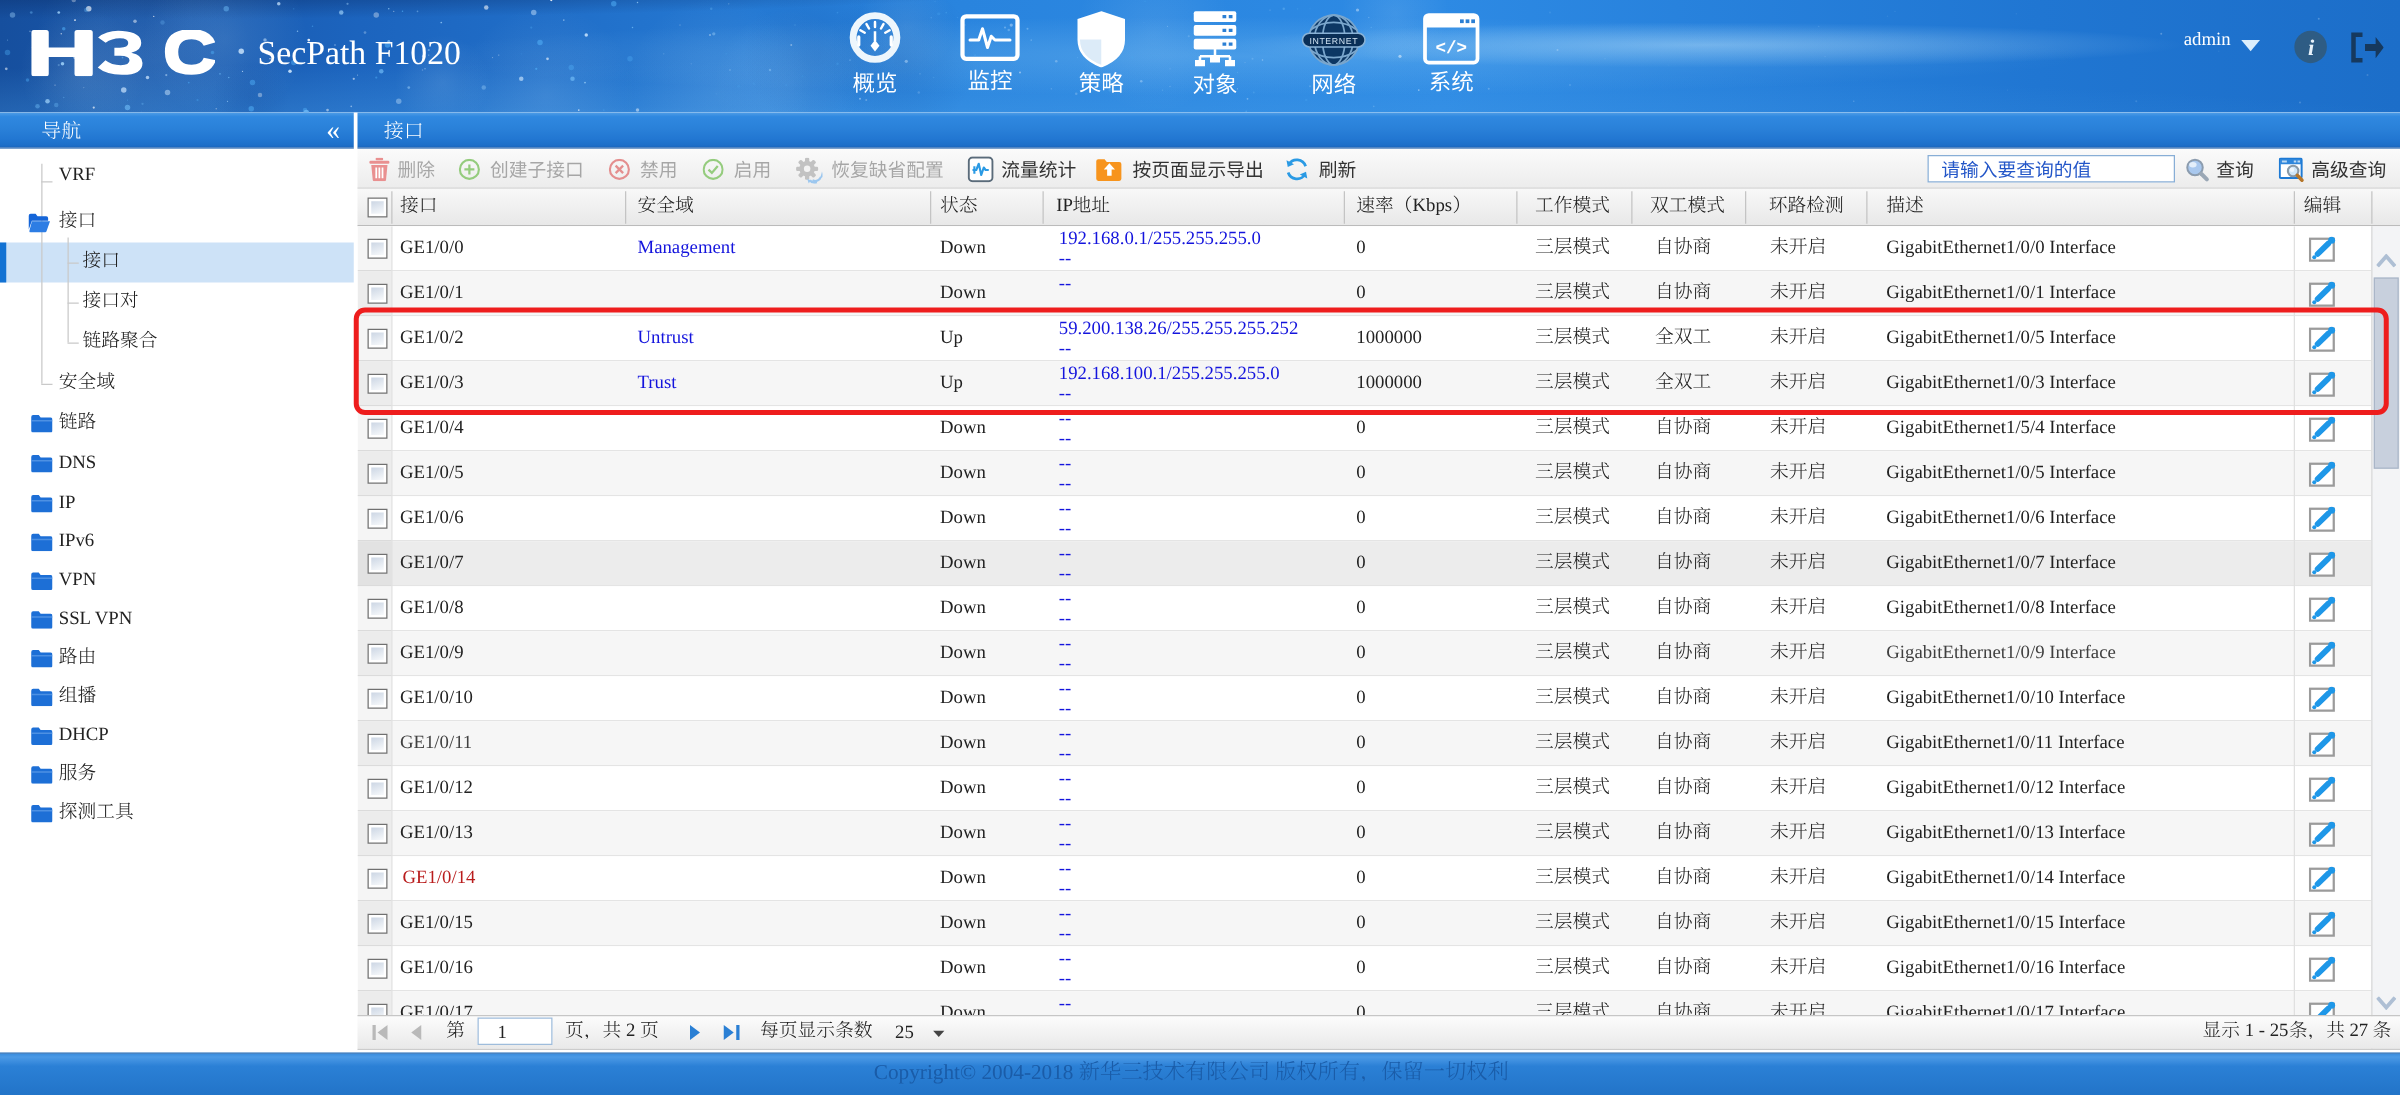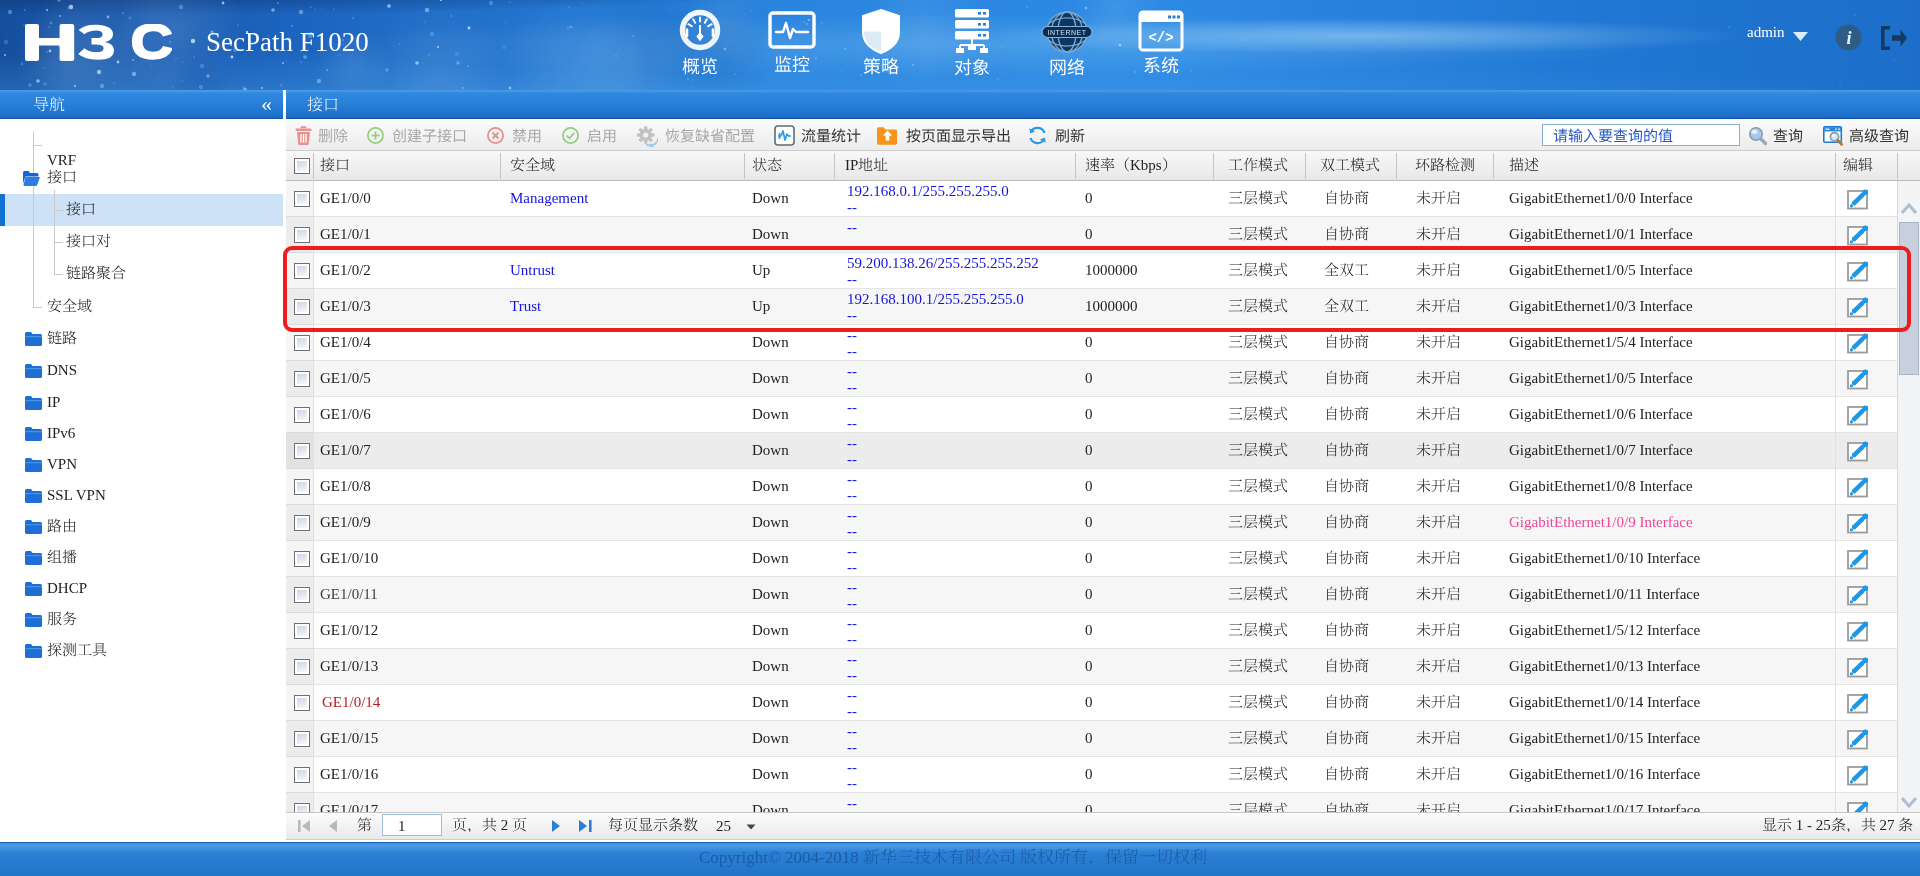--- a/index.html
+++ b/index.html
@@ -557,21 +557,21 @@
     <div class="ab" style="left:0;top:119px;width:283px;height:725px;background:#fff"></div>
     <div class="ab" style="left:0;top:194px;width:283px;height:32px;background:#cde2f7"></div>
     <div class="ab" style="left:0;top:194px;width:5px;height:32px;background:#1272d3"></div>
     <div class="ab" style="left:33px;top:131px;width:1px;height:176px;background:#c9c9c9"></div>
     <div class="ab" style="left:54px;top:190px;width:1px;height:84px;background:#c9c9c9"></div>
     <div class="ab" style="left:33px;top:145px;width:9px;height:1px;background:#c9c9c9"></div>
     <div class="ab" style="left:33px;top:307px;width:9px;height:1px;background:#c9c9c9"></div>
     <div class="ab" style="left:54px;top:210px;width:9px;height:1px;background:#c9c9c9"></div>
     <div class="ab" style="left:54px;top:242px;width:9px;height:1px;background:#c9c9c9"></div>
     <div class="ab" style="left:54px;top:274px;width:9px;height:1px;background:#c9c9c9"></div>
-    <div class="ab" style="left:47px;top:150px;font:15px 'Liberation Serif',serif;color:#222;line-height:20px;white-space:nowrap">VRF</div>
+    <div class="ab" style="left:47px;top:130px;font:15px 'Liberation Serif',serif;color:#222;line-height:20px;white-space:nowrap">VRF</div>
     <svg class="ab" style="left:22px;top:170px" width="19" height="16" viewBox="0 0 19 16">
 <path d="M1 2.5 q0-1.5 1.5-1.5 h4 l1.5 2 h7 q1.5 0 1.5 1.5 v2 h-13 l-2.5 7 z" fill="#1565d8"></path>
 <path d="M3.5 7 h14.5 l-2.8 8 q-0.3 1-1.5 1 h-11 q-1.5 0-1.2-1.2 z" fill="#2d7de4"></path>
     </svg>
     <div class="ab" style="left:47px;top:167px;font:15px 'Liberation Serif',serif;color:#222;line-height:20px;white-space:nowrap"><svg class="cj" width="30.0" height="15" viewBox="0 0 2000 1000" fill="#222">
         <use href="#s63a5" x="0"></use>
         <use href="#s53e3" x="1000"></use>
       </svg></div>
     <div class="ab" style="left:66px;top:199px;font:15px 'Liberation Serif',serif;color:#222;line-height:20px;white-space:nowrap"><svg class="cj" width="30.0" height="15" viewBox="0 0 2000 1000" fill="#222">
         <use href="#s63a5" x="0"></use>
@@ -1185,21 +1185,21 @@
       <div class="ab" style="left:1038px;top:331px;font:15px 'Liberation Serif',serif;color:#222;line-height:20px;white-space:nowrap"><svg class="cj" width="45.0" height="15" viewBox="0 0 3000 1000" fill="#222">
           <use href="#s81ea" x="0"></use>
           <use href="#s534f" x="1000"></use>
           <use href="#s5546" x="2000"></use>
         </svg></div>
       <div class="ab" style="left:1130px;top:331px;font:15px 'Liberation Serif',serif;color:#222;line-height:20px;white-space:nowrap"><svg class="cj" width="45.0" height="15" viewBox="0 0 3000 1000" fill="#222">
           <use href="#s672a" x="0"></use>
           <use href="#s5f00" x="1000"></use>
           <use href="#s542f" x="2000"></use>
         </svg></div>
-      <div class="ab" style="left:1223px;top:331px;font:15px 'Liberation Serif',serif;color:#ec4899;line-height:20px;white-space:nowrap">GigabitEthernet1/0/9 Interface</div>
+      <div class="ab" style="left:1223px;top:331px;font:15px 'Liberation Serif',serif;color:#404040;line-height:20px;white-space:nowrap">GigabitEthernet1/0/9 Interface</div>
       <svg class="ab" style="left:1561px;top:332px" width="23" height="22" viewBox="0 0 23 22">
 <rect x="1" y="2" width="19" height="17.5" fill="#fff" stroke="#9b9b9b" stroke-width="1.8"></rect>
 <line x1="7.1" y1="14.2" x2="15.6" y2="5.9" stroke="#1e97e8" stroke-width="4.6" stroke-linecap="round"></line>
 <circle cx="18.3" cy="3.2" r="2.8" fill="#1e97e8"></circle>
 <circle cx="4.4" cy="16.8" r="1.6" fill="#1e97e8"></circle>
       </svg>
       <div class="ab" style="left:8px;top:370px;width:16px;height:16px;background:#fff;border:1px solid #707070"></div>
       <div class="ab" style="left:11px;top:373px;width:10px;height:10px;background:linear-gradient(160deg,#ccd6e4,#f8fafc)"></div>
       <div class="ab" style="left:34px;top:367px;font:15px 'Liberation Serif',serif;color:#222;line-height:20px;white-space:nowrap">GE1/0/10</div>
       <div class="ab" style="left:466px;top:367px;font:15px 'Liberation Serif',serif;color:#222;line-height:20px;white-space:nowrap">Down</div>
@@ -1275,21 +1275,21 @@
       <div class="ab" style="left:1038px;top:439px;font:15px 'Liberation Serif',serif;color:#222;line-height:20px;white-space:nowrap"><svg class="cj" width="45.0" height="15" viewBox="0 0 3000 1000" fill="#222">
           <use href="#s81ea" x="0"></use>
           <use href="#s534f" x="1000"></use>
           <use href="#s5546" x="2000"></use>
         </svg></div>
       <div class="ab" style="left:1130px;top:439px;font:15px 'Liberation Serif',serif;color:#222;line-height:20px;white-space:nowrap"><svg class="cj" width="45.0" height="15" viewBox="0 0 3000 1000" fill="#222">
           <use href="#s672a" x="0"></use>
           <use href="#s5f00" x="1000"></use>
           <use href="#s542f" x="2000"></use>
         </svg></div>
-      <div class="ab" style="left:1223px;top:439px;font:15px 'Liberation Serif',serif;color:#222;line-height:20px;white-space:nowrap">GigabitEthernet1/5/12 Interface</div>
+      <div class="ab" style="left:1223px;top:439px;font:15px 'Liberation Serif',serif;color:#222;line-height:20px;white-space:nowrap">GigabitEthernet1/0/12 Interface</div>
       <svg class="ab" style="left:1561px;top:440px" width="23" height="22" viewBox="0 0 23 22">
 <rect x="1" y="2" width="19" height="17.5" fill="#fff" stroke="#9b9b9b" stroke-width="1.8"></rect>
 <line x1="7.1" y1="14.2" x2="15.6" y2="5.9" stroke="#1e97e8" stroke-width="4.6" stroke-linecap="round"></line>
 <circle cx="18.3" cy="3.2" r="2.8" fill="#1e97e8"></circle>
 <circle cx="4.4" cy="16.8" r="1.6" fill="#1e97e8"></circle>
       </svg>
       <div class="ab" style="left:8px;top:478px;width:16px;height:16px;background:#fff;border:1px solid #707070"></div>
       <div class="ab" style="left:11px;top:481px;width:10px;height:10px;background:linear-gradient(160deg,#ccd6e4,#f8fafc)"></div>
       <div class="ab" style="left:34px;top:475px;font:15px 'Liberation Serif',serif;color:#222;line-height:20px;white-space:nowrap">GE1/0/13</div>
       <div class="ab" style="left:466px;top:475px;font:15px 'Liberation Serif',serif;color:#222;line-height:20px;white-space:nowrap">Down</div>

